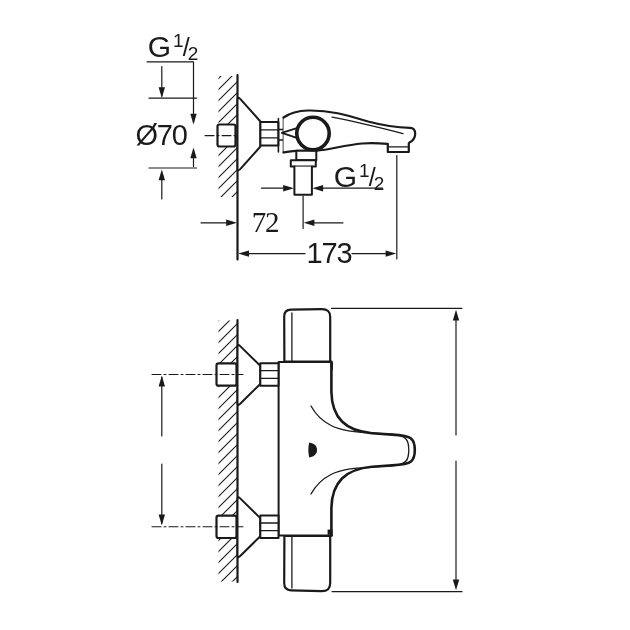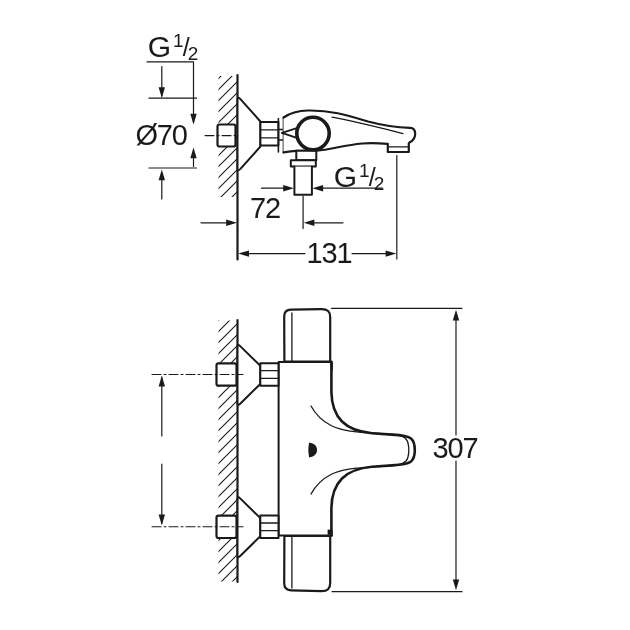--- a/index.html
+++ b/index.html
@@ -151,20 +151,19 @@
 
   <div class="dimtext" style="left:328px; top:160px; width:62px; height:34px;">
     <span class="gfrac">
       <span class="gl">G</span>
         <span class="n">1</span>
         <span class="sl">/</span>
         <span class="d">2</span>
     </span>
   </div>
 
-  <div class="dimtext" style="left:246px; top:193px; width:38px; height:31px;">72</div>
+  <div class="dimtext" style="left:246px; top:207px; width:38px; height:31px;font-family:Liberation Serif, serif;">72</div>
 
-  <div class="dimtext" style="left:301px; top:238px; width:56px; height:31px;">131</div>
+  <div class="dimtext" style="left:301px; top:238px; width:56px; height:31px;">173</div>
 
 
-  <div class="dimtext" style="left:427px; top:433px; width:56px; height:31px;">307</div>
 
 </div>
 
 </body></html>

